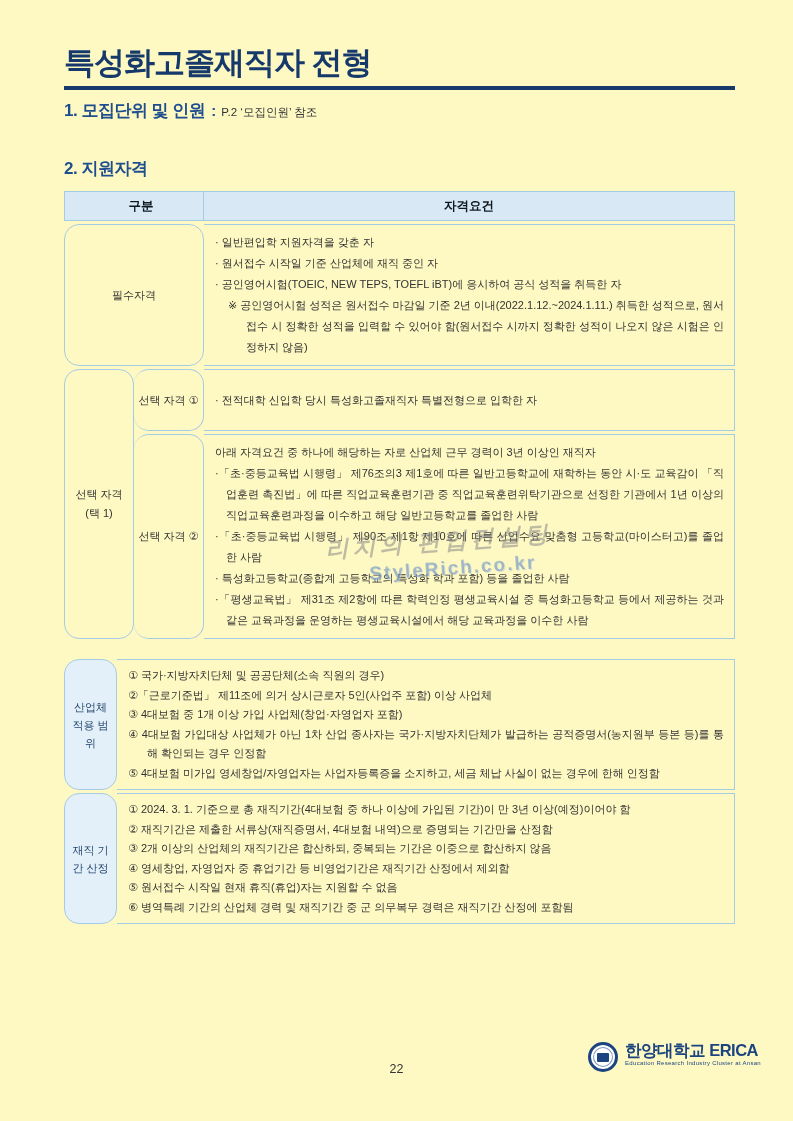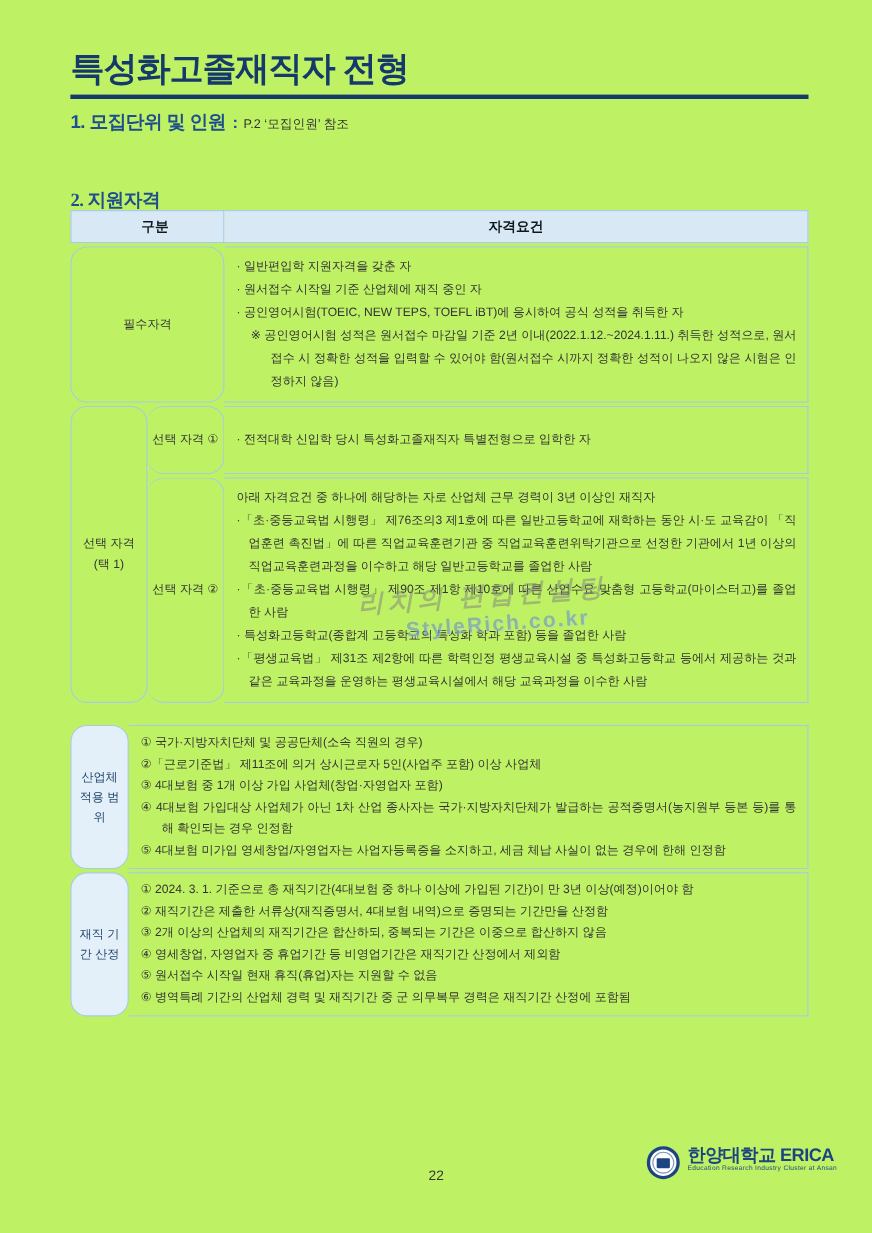--- a/index.html
+++ b/index.html
@@ -1,30 +1,30 @@
 <!DOCTYPE html>
 <html><head>
 <meta charset="utf-8">
 <style>
   html,body { margin:0; padding:0; background:#fff; }
   .page {
-    position:relative; width:793px; height:1121px; background:#bef264;
+    position:relative; width:793px; height:1121px; background:#fef9c3;
     font-family:"Liberation Sans","DejaVu Sans",sans-serif; overflow:hidden;
   }
   
   .doc-title {
     position:absolute; left:64px; top:42px; margin:0;
     font-size:31px; font-weight:bold; color:#16396b; letter-spacing:-1px;
   }
   .title-rule { position:absolute; left:64px; top:86px; width:671px; height:4px; background:#16396b; }
 
   
   .section-heading { position:absolute; left:64px; white-space:nowrap; }
   .s1 { top:99px; }
-  .s2 { top:170px;font-family:Liberation Serif, serif; }
+  .s2 { top:157px; }
   .sec-title { font-size:17px; font-weight:bold; color:#1f4e8f; letter-spacing:-0.5px; }
   .sec-colon { font-size:15px; font-weight:bold; color:#1f4e8f; margin:0 5px 0 6px; }
   .sec-note { font-size:11.5px; color:#333; }
 
   
   table { position:absolute; left:64px; width:671px; border-collapse:separate; border-spacing:0 3px; table-layout:fixed; }
   .qual-table { top:188px; }
   .detail-table { top:656px; }
   th {
     background:#d8e8f5; font-size:12.5px; font-weight:bold; color:#10181f;

